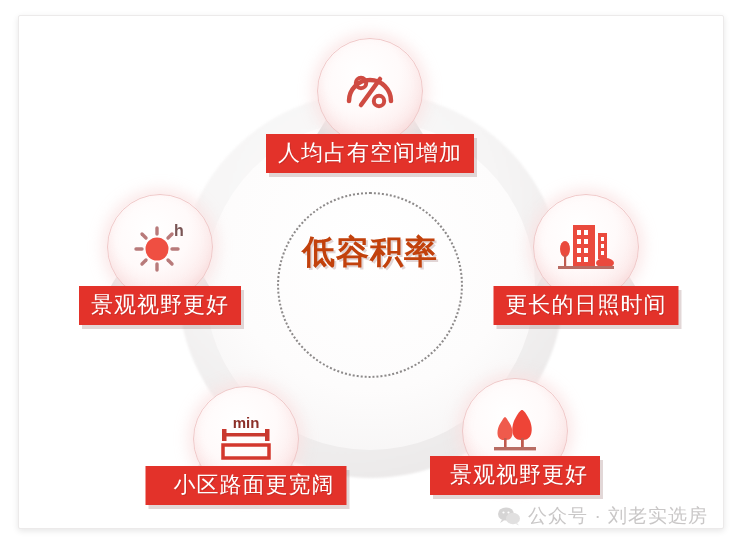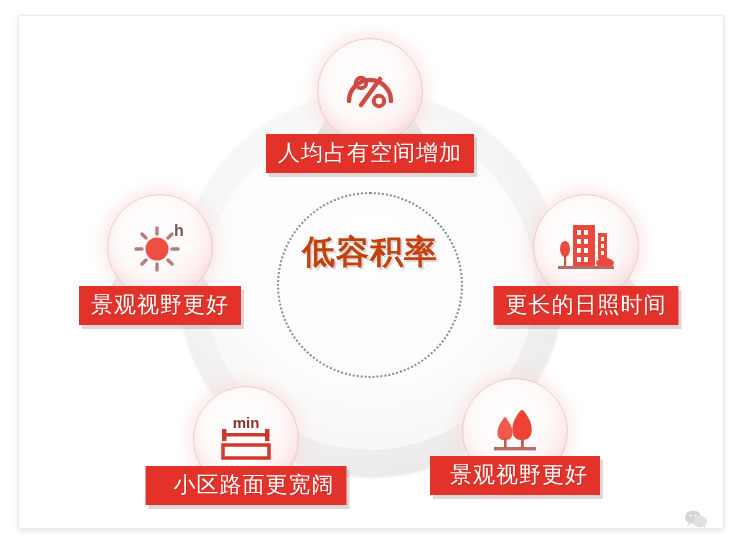--- a/index.html
+++ b/index.html
@@ -263,15 +263,16 @@
     <span class="wm-icon">
       <svg width="24" height="20" viewBox="0 0 24 20">
         <ellipse cx="9" cy="8" rx="8" ry="6.6" fill="#c9c7c7"></ellipse>
         <path d="M5 13.5 L3 17 L7 14.6 Z" fill="#c9c7c7"></path>
         <ellipse cx="16" cy="12.5" rx="7" ry="5.8" fill="#d8d6d6"></ellipse>
         <path d="M20 17 L22 19.6 L18.6 17.8 Z" fill="#d8d6d6"></path>
         <circle cx="6.5" cy="6.5" r="1.1" fill="#ffffff"></circle>
         <circle cx="11.5" cy="6.5" r="1.1" fill="#ffffff"></circle>
       </svg>
     </span>
+    <span>公众号 · 刘老实选房</span>
   </div>
 
 </div>
 
 </body></html>

